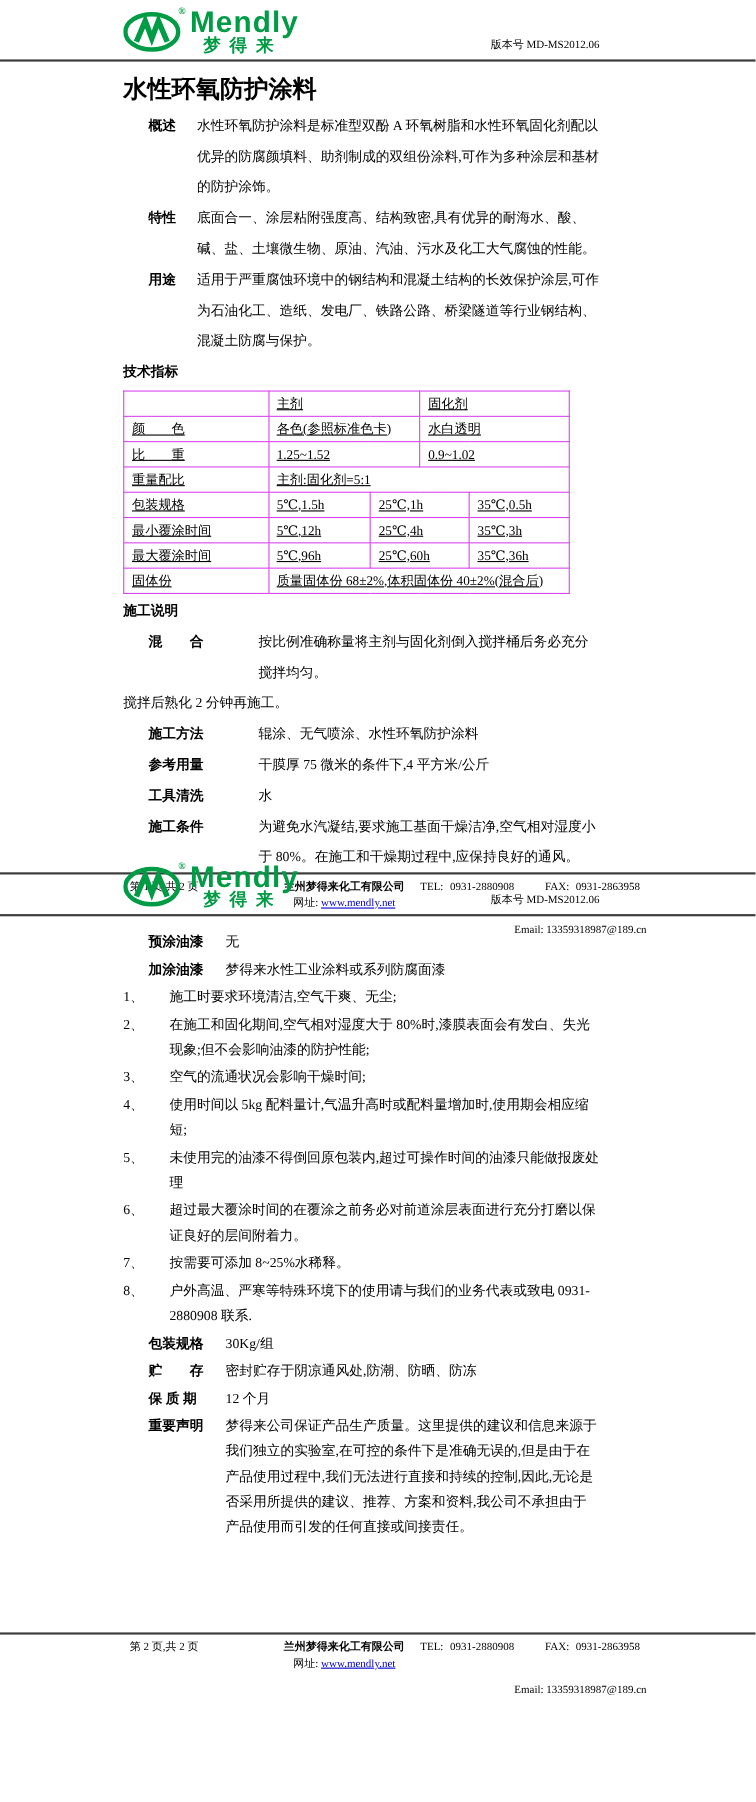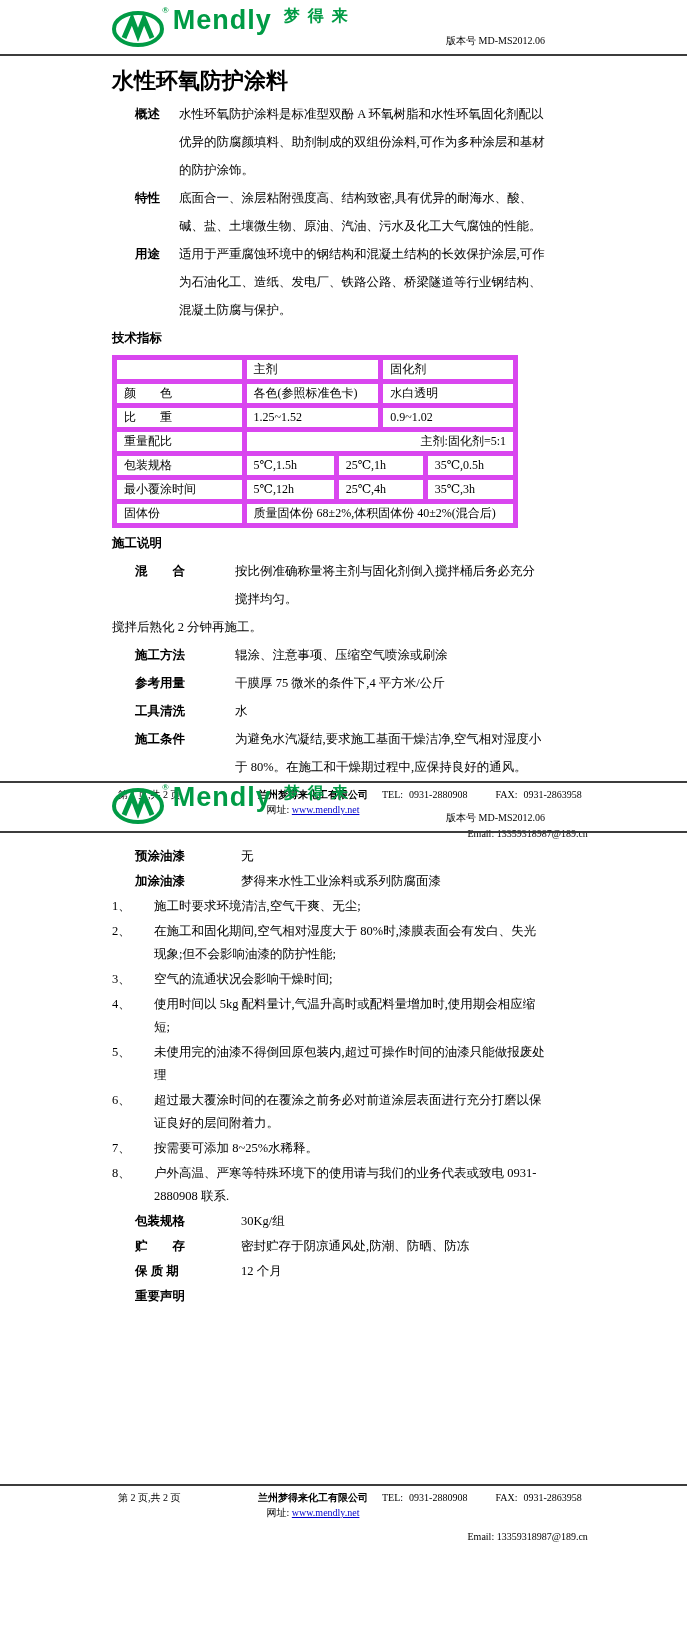--- a/index.html
+++ b/index.html
@@ -12,21 +12,21 @@
   .page { display:flex; flex-direction:column; }
   .page-1 { height:764px; }
   .page-2 { height:780px; }
 
   
   .hdr { display:flex; justify-content:space-between; align-items:flex-end;
          padding:7px 142px 3px 112px; border-bottom:2px solid var(--rule); }
   .page-2 .hdr { padding-top:20px; }
   .logo { display:flex; align-items:flex-start; }
   .logo svg { display:block; }
-  .brandtxt { margin-left:2px; display:flex; flex-direction:row; }
+  .brandtxt { margin-left:2px; display:flex; flex-direction:column; }
   .brand-en { font-family:"Liberation Sans",sans-serif; font-weight:bold;
               font-size:27px; line-height:26px; color:var(--green); letter-spacing:1px; }
   .brand-cn { font-family:"Liberation Sans",sans-serif; font-weight:bold;
               font-size:16px; line-height:17px; color:var(--green);
               letter-spacing:8px; padding-left:12px; }
   .regmark { font-size:9px; color:var(--green); font-weight:bold; margin:-2px 2px 0 -6px; }
   .version { font-size:10px; padding-bottom:3px; }
 
   
   .content { padding:0 142px 0 112px; font-size:12.5px; }
@@ -34,25 +34,25 @@
                font-size:22px; margin:10px 0 4px; }
   .sec { display:flex; line-height:28px;margin-left:23px; }
   .sec .lbl { font-weight:bold; flex:0 0 44px; }
   .sec.wide .lbl { flex:0 0 100px; }
   .sec .txt { flex:1; }
   .h2 { font-weight:bold; line-height:28px; }
   .cont-line { line-height:28px; }
 
   
   table.spec { border-collapse:collapse; width:406px; font-size:12px; margin:3px 0 1px; }
-  .spec td { border:5px solid #d946ef; height:23px; padding:1px 7px; }
-  .spec .center { text-align:right; }
-
-  
-  .p2 .sec { line-height:23px; margin-bottom:2px;gap:36px; }
+  .spec td { border:1px solid #d946ef; height:23px; padding:1px 7px;text-decoration:underline; }
+  .spec .center { text-align:left; }
+
+  
+  .p2 .sec { line-height:23px; margin-bottom:2px; }
   .p2 .sec .lbl { flex:0 0 70px; }
   .p2 .h2 { line-height:24px; margin-bottom:2px; }
   .note { display:flex; line-height:23px; margin-bottom:2px; }
   .note .num { flex:0 0 42px; }
   .note .ntxt { flex:1; }
 
   
   .ftr { margin-top:auto; border-top:2px solid var(--rule);
          display:flex; padding:4px 10px 0 118px; font-size:10px; line-height:15px; }
   .ftr .pg { flex:0 0 140px; }
@@ -135,37 +135,43 @@
         <td colspan="2">25℃,1h</td>
         <td>35℃,0.5h</td>
       </tr>
       <tr>
         <td>最小覆涂时间</td>
         <td>5℃,12h</td>
         <td colspan="2">25℃,4h</td>
         <td>35℃,3h</td>
       </tr>
       <tr>
+        <td>最大覆涂时间</td>
+        <td>5℃,96h</td>
+        <td colspan="2">25℃,60h</td>
+        <td>35℃,36h</td>
+      </tr>
+      <tr>
         <td>固体份</td>
         <td colspan="4">质量固体份 68±2%,体积固体份 40±2%(混合后)</td>
       </tr>
     </tbody>
       </table>
 
     <div class="h2">施工说明</div>
 
     <div class="sec wide">
       <span class="lbl">混　　合</span>
       <div class="txt">按比例准确称量将主剂与固化剂倒入搅拌桶后务必充分搅拌均匀。</div>
     </div>
     <div class="cont-line">搅拌后熟化 2 分钟再施工。</div>
 
     <div class="sec wide">
       <span class="lbl">施工方法</span>
-      <div class="txt">辊涂、注意事项、压缩空气喷涂或刷涂</div>
+      <div class="txt">辊涂、无气喷涂、水性环氧防护涂料</div>
     </div>
     <div class="sec wide">
       <span class="lbl">参考用量</span>
       <div class="txt">干膜厚 75 微米的条件下,4 平方米/公斤</div>
     </div>
     <div class="sec wide">
       <span class="lbl">工具清洗</span>
       <div class="txt">水</div>
     </div>
     <div class="sec wide">
@@ -263,20 +269,21 @@
     <div class="sec">
       <span class="lbl">贮　　存</span>
       <div class="txt">密封贮存于阴凉通风处,防潮、防晒、防冻</div>
     </div>
     <div class="sec">
       <span class="lbl">保 质 期</span>
       <div class="txt">12 个月</div>
     </div>
     <div class="sec">
       <span class="lbl">重要声明</span>
+      <div class="txt">梦得来公司保证产品生产质量。这里提供的建议和信息来源于我们独立的实验室,在可控的条件下是准确无误的,但是由于在产品使用过程中,我们无法进行直接和持续的控制,因此,无论是否采用所提供的建议、推荐、方案和资料,我公司不承担由于产品使用而引发的任何直接或间接责任。</div>
     </div>
   </div>
 
   <div class="ftr">
     <div class="pg">第 2 页,共 2 页</div>
     <div class="fcompany">
       <div class="cname">兰州梦得来化工有限公司</div>
       <div>
         <span>网址:</span>
         <a class="link">www.mendly.net</a>

